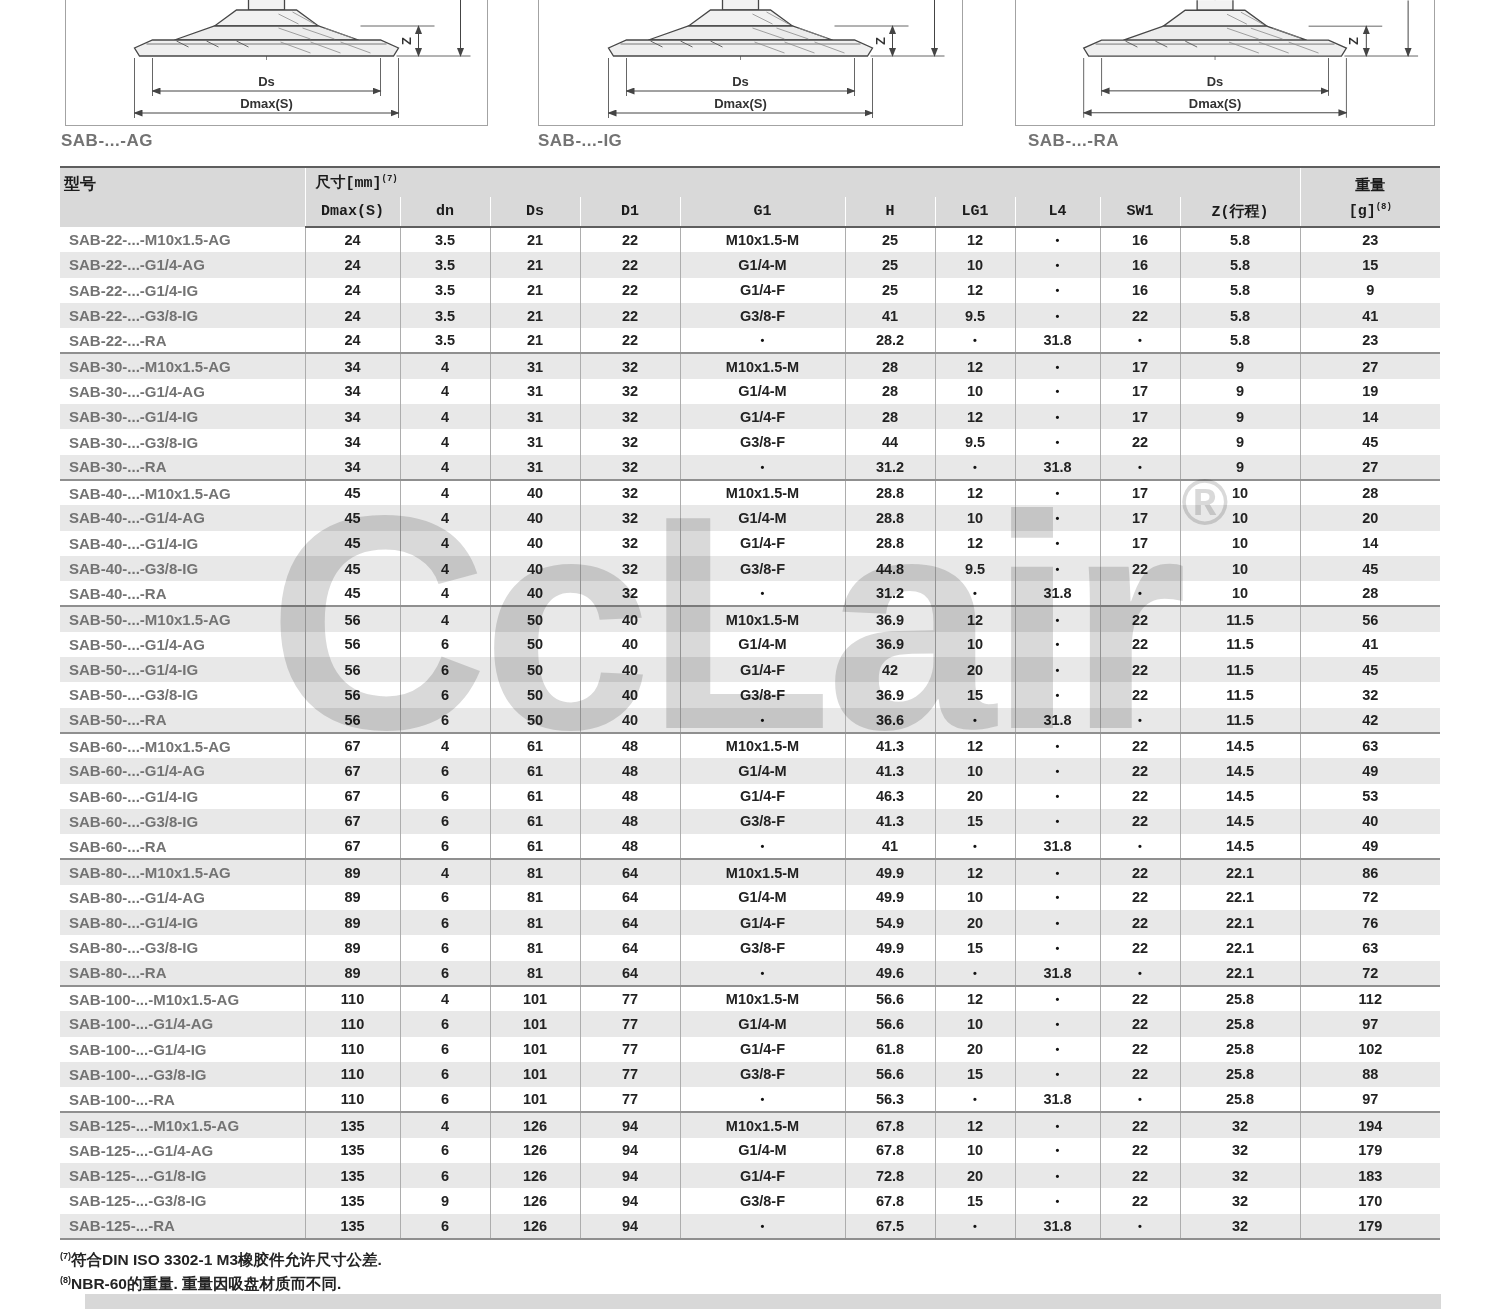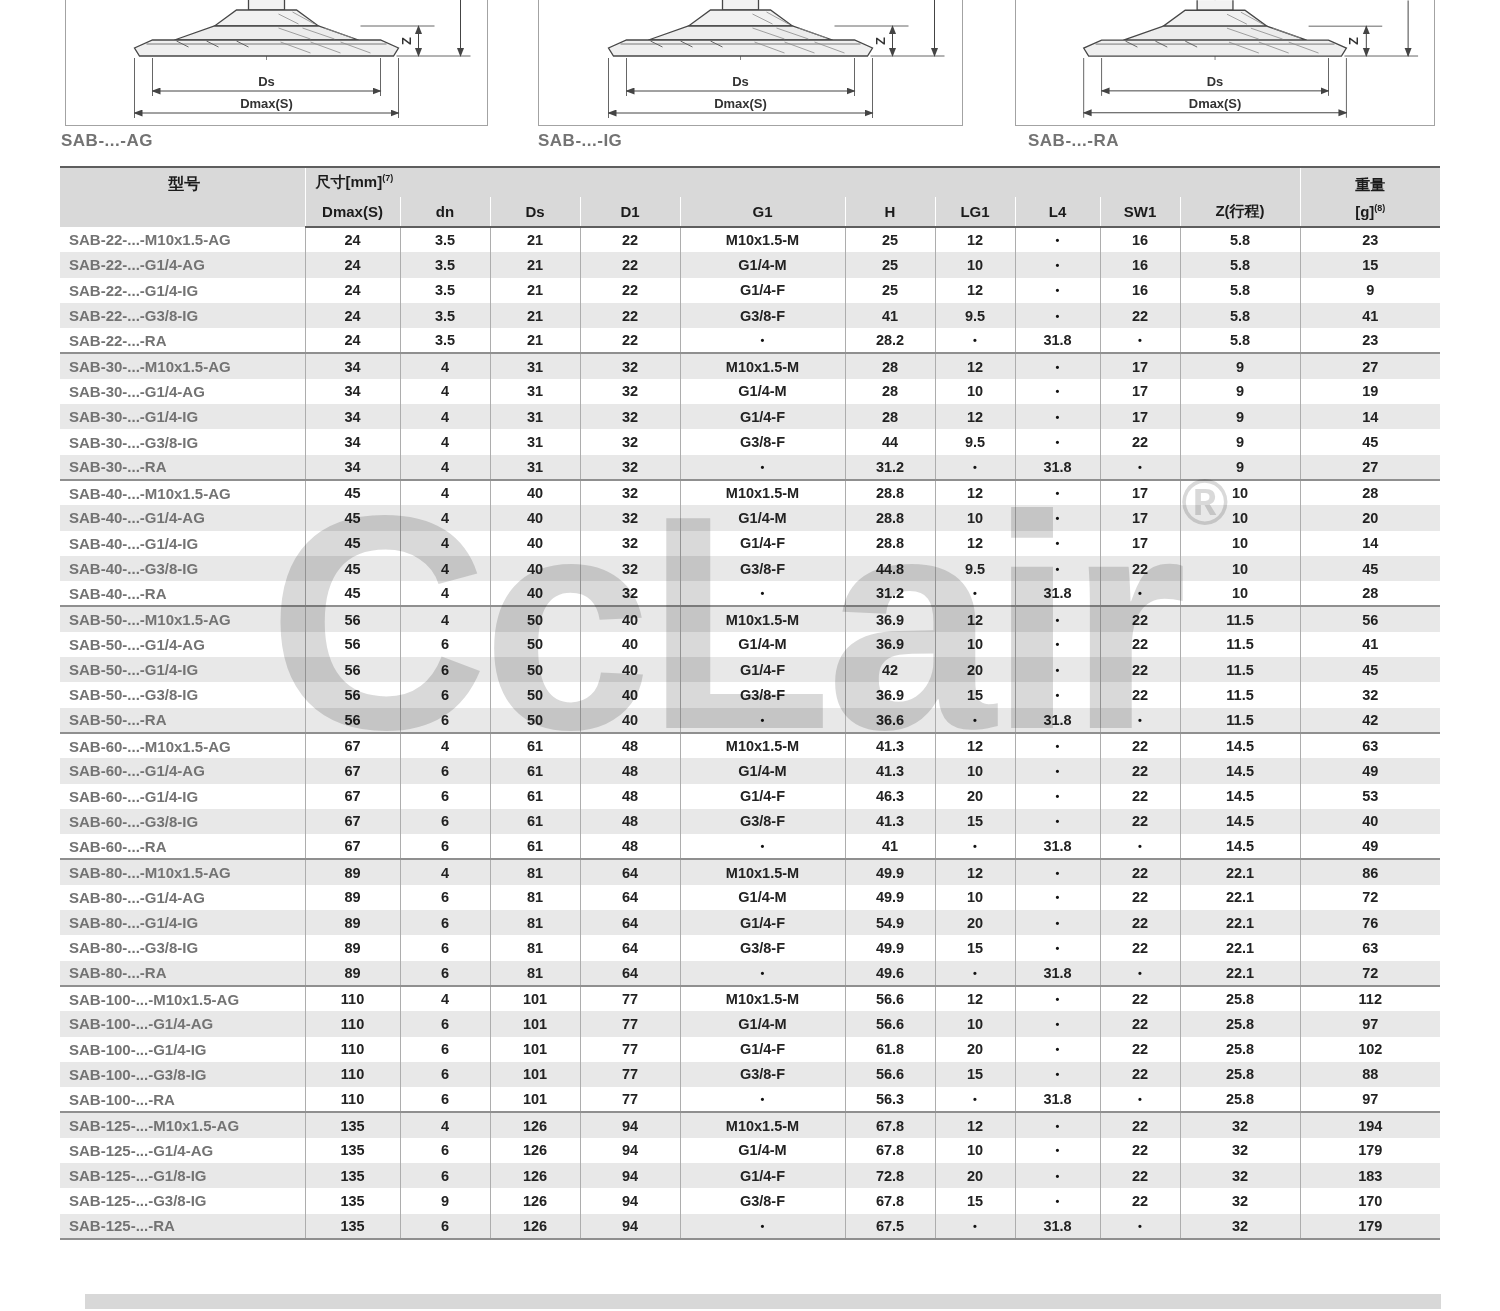--- a/index.html
+++ b/index.html
@@ -30,25 +30,25 @@
   
   table.spec {
     border-collapse:collapse; table-layout:fixed;
     width:1380px; margin-left:60px;
     font-weight:bold;
   }
   table.spec thead { background:#d9d9d9; }
   table.spec thead tr:first-child th { border-top:2px solid #5e5e5e; }
   table.spec thead tr:last-child th { border-bottom:2px solid #5e5e5e; }
   th { font-size:15px; padding:0 4px; color:#1b1b1b; }
-  th.model-h { text-align:center; vertical-align:top; padding:6px 0 0 4px; font-size:16px; }
+  th.model-h { text-align:left; vertical-align:top; padding:6px 0 0 4px; font-size:16px; }
   th.dims-h  { text-align:left; padding-left:10px; font-size:15px; height:30px; vertical-align:middle; }
   th.w1 { text-align:center; vertical-align:bottom; padding-bottom:2px; }
   thead tr.sub th { height:30px; text-align:center; vertical-align:middle; }
-  thead th.vline { border-left:1.5px solid #ffffff; }
+  thead th.vline { border-left:1.5px solid #ffffff;font-family:Liberation Mono, monospace; }
   sup.fn { font-size:9px; font-weight:bold; vertical-align:super; line-height:0; }
 
   tbody td {
     height:25.3px; padding:0 4px;
     font-size:14.5px; text-align:center; vertical-align:middle;
     color:#222;
   }
   tbody td.model {
     text-align:left; padding-left:9px; font-size:15px; color:#737373;
     white-space:nowrap;
@@ -760,19 +760,25 @@
         <td class="dot">•</td>
         <td>31.8</td>
         <td class="dot">•</td>
         <td>32</td>
         <td>179</td>
       </tr>
     </tbody>
 </table>
 
 <div class="footnotes">
+  <div class="fline">
+    <sup class="fn">(7)</sup><span>符合DIN ISO 3302-1 M3橡胶件允许尺寸公差.</span>
+  </div>
+  <div class="fline">
+    <sup class="fn">(8)</sup><span>NBR-60的重量. 重量因吸盘材质而不同.</span>
+  </div>
 </div>
 
 <div class="watermark">
   <span>CcLair</span><span class="rmark">®</span>
 </div>
 
 <div class="bottom-strip"></div>
 
 </body></html>

